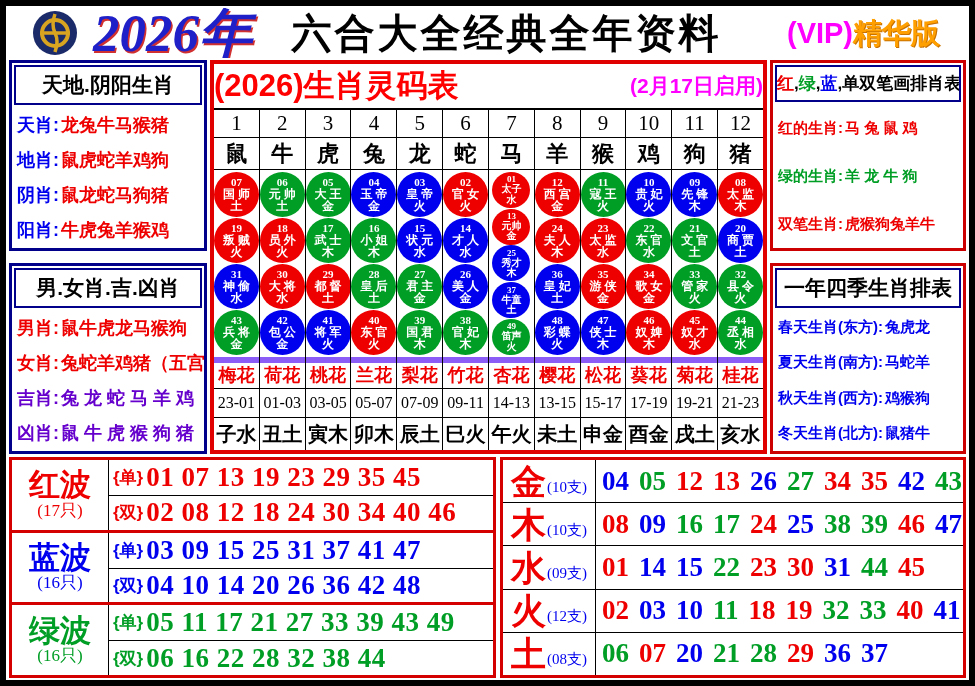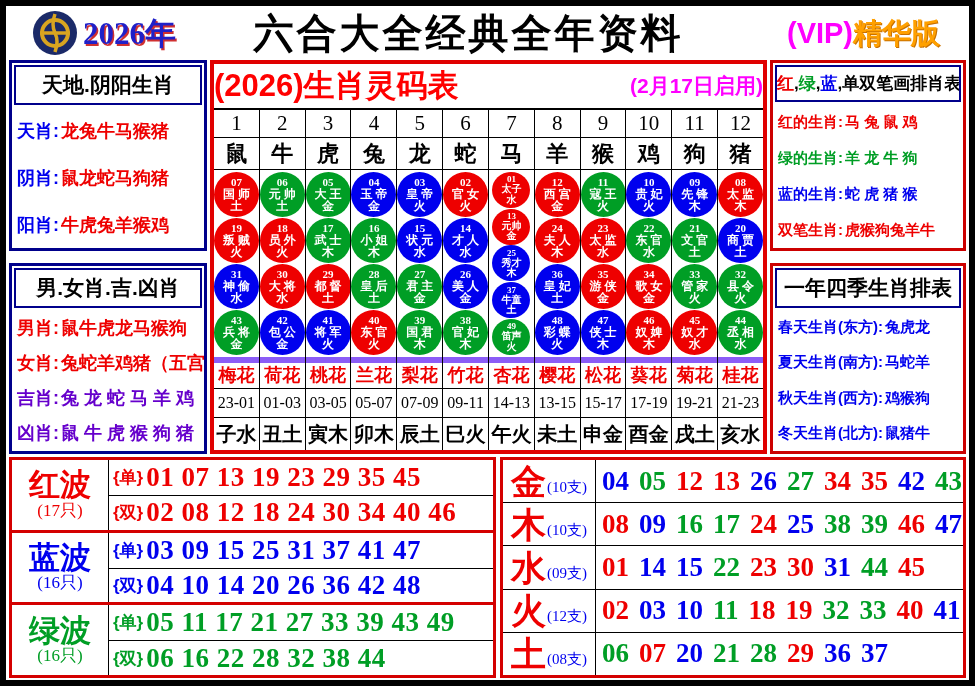--- a/index.html
+++ b/index.html
@@ -7,23 +7,23 @@
     --magenta:#ff00ff; --orange:#ffa000; --navy:#00008b; --year-blue:#2020c8;
     --border-red:#d40000; --black:#000000; --gold:#d9a520; --logo-navy:#1b2a68;
   }
   *{box-sizing:border-box;margin:0;padding:0}
   body{background:#ffffff;font-family:"Liberation Sans",sans-serif;}
   .page{width:975px;height:686px;border:6px solid #000;background:#fff;
         display:flex;flex-direction:column;padding:2px 3px;}
   
   .header{flex:0 0 50px;display:flex;align-items:center;overflow:hidden}
   .logo{width:56px;height:48px;margin-left:18px;flex:0 0 auto}
-  .year{font-family:"Liberation Serif",serif;font-weight:bold;
-        font-size:31px;color:var(--year-blue);text-shadow:1.5px 1.5px 0 #d03030;
-        white-space:nowrap;line-height:1}
+  .year{font-family:"Liberation Serif",serif;font-style:italic;font-weight:bold;
+        font-size:53px;color:var(--year-blue);text-shadow:1.5px 1.5px 0 #d03030;
+        margin-left:10px;white-space:nowrap;line-height:1}
   .main-title{flex:1;text-align:center;font-size:40px;font-weight:900;color:#000;
         letter-spacing:3px;white-space:nowrap;line-height:1}
   .vip-wrap{flex:0 0 205px;text-align:center;white-space:nowrap;line-height:1}
   .vip{color:var(--magenta);font-size:29px;font-weight:900}
   .edition{color:var(--orange);font-size:29px;font-weight:900;text-shadow:1px 1px 0 #c87000}
   
   .main{flex:1;display:flex;gap:3px;min-height:0;margin-top:2px}
   .col-side{width:198px;display:flex;flex-direction:column;gap:12px}
   .col-side.right{width:196px}
   .panel{border:3px solid var(--navy);flex:1;display:flex;flex-direction:column;background:#fff;min-height:0}
@@ -108,20 +108,21 @@
     </span>
   </div>
 
   <div class="main">
 
     <div class="col-side">
       <div class="panel">
         <div class="panel-title">天地.阴阳生肖</div>
         <div class="panel-rows">
             <div class="side-row"><span class="lbl c-blue">天肖:</span><span class="val c-red">龙兔牛马猴猪</span></div>
+            <div class="side-row"><span class="lbl c-blue">地肖:</span><span class="val c-red">鼠虎蛇羊鸡狗</span></div>
             <div class="side-row"><span class="lbl c-blue">阴肖:</span><span class="val c-red">鼠龙蛇马狗猪</span></div>
             <div class="side-row"><span class="lbl c-blue">阳肖:</span><span class="val c-red">牛虎兔羊猴鸡</span></div>
           </div>
       </div>
       <div class="panel">
         <div class="panel-title">男.女肖.吉.凶肖</div>
         <div class="panel-rows">
             <div class="side-row"><span class="lbl c-red">男肖:</span><span class="val c-red">鼠牛虎龙马猴狗</span></div>
             <div class="side-row"><span class="lbl c-red">女肖:</span><span class="val c-red">兔蛇羊鸡猪（五宫）</span></div>
             <div class="side-row"><span class="lbl c-purple">吉肖:</span><span class="val c-purple">兔 龙 蛇 马 羊 鸡</span></div>
@@ -491,21 +492,20 @@
           </div>
         </div>
     </div>
 
     <div class="col-side right">
       <div class="panel red-border">
         <div class="panel-title sm"><span class="c-red">红</span><span class="c-black">,</span><span class="c-green">绿</span><span class="c-black">,</span><span class="c-blue">蓝</span><span class="c-black">,</span><span class="c-black">单双笔画排肖表</span></div>
         <div class="panel-rows">
             <div class="side-row sm"><span class="lbl c-red">红的生肖:</span><span class="val c-red">马 兔 鼠 鸡</span></div>
             <div class="side-row sm"><span class="lbl c-green">绿的生肖:</span><span class="val c-green">羊 龙 牛 狗</span></div>
-            <div class="side-row sm"><span class="lbl c-blue">蓝的生肖:</span><span class="val c-blue">蛇 虎 猪 猴</span></div>
             <div class="side-row sm"><span class="lbl c-red">双笔生肖:</span><span class="val c-red">虎猴狗兔羊牛</span></div>
           </div>
       </div>
       <div class="panel red-border">
         <div class="panel-title">一年四季生肖排表</div>
         <div class="panel-rows">
             <div class="side-row sm"><span class="lbl c-blue">春天生肖(东方):</span><span class="val c-blue">兔虎龙</span></div>
             <div class="side-row sm"><span class="lbl c-blue">夏天生肖(南方):</span><span class="val c-blue">马蛇羊</span></div>
             <div class="side-row sm"><span class="lbl c-blue">秋天生肖(西方):</span><span class="val c-blue">鸡猴狗</span></div>
             <div class="side-row sm"><span class="lbl c-blue">冬天生肖(北方):</span><span class="val c-blue">鼠猪牛</span></div>

